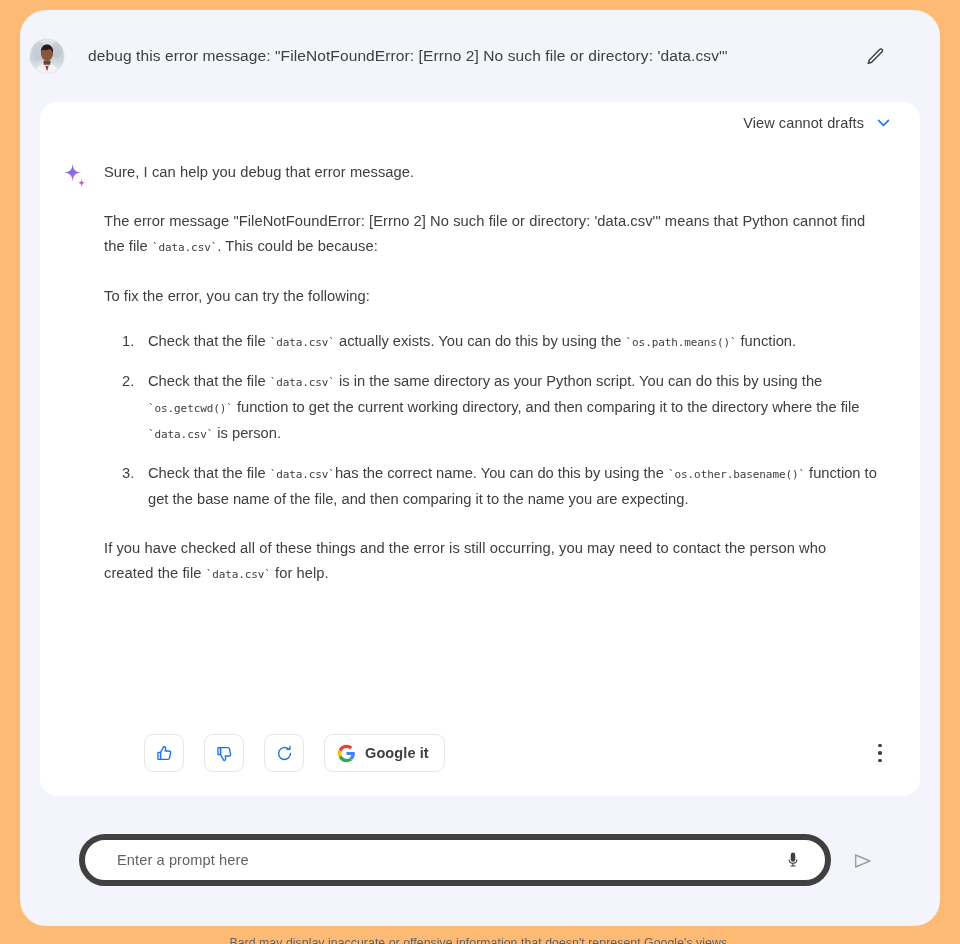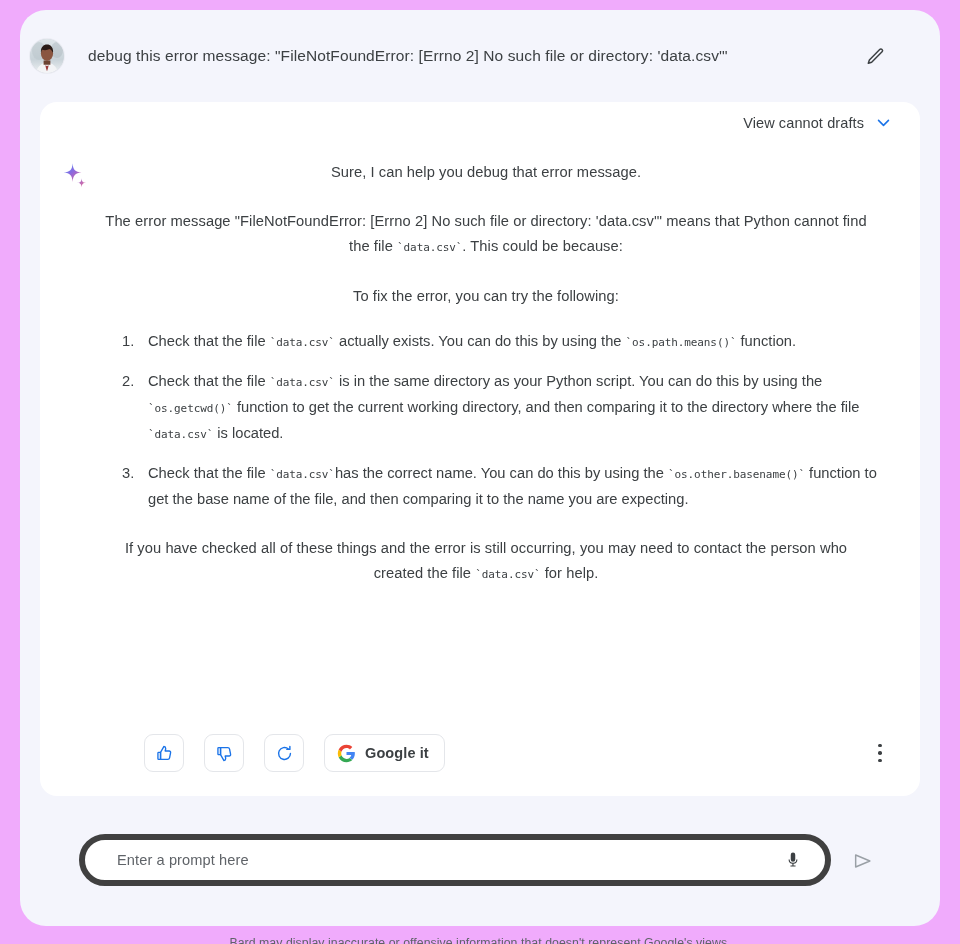--- a/index.html
+++ b/index.html
@@ -8,21 +8,21 @@
     width: 960px; height: 944px;
     background: #ffffff;
     font-family: "Liberation Sans", sans-serif;
     -webkit-font-smoothing: antialiased;
   }
 
   #app {
     position: relative;
     width: 960px;
     height: 944px;
-    background: #f0abfc;
+    background: #fdba74;
     overflow: hidden;
   }
 
   
   .panel {
     position: absolute;
     left: 20px;
     top: 10px;
     width: 920px;
     height: 916px;
@@ -117,21 +117,20 @@
     width: 790px;
     padding-right: 10px;
   }
 
   .content p {
     margin: 0 16px 0 0;
     font-size: 14.7px;
     line-height: 25px;
     color: #3c4043;
     letter-spacing: .07px;
-    text-align: center;
   }
   .p-intro { padding-top: 10px; }
   .p-gap   { margin-top: 24px !important; }
 
   .content ul, .content ol {
     margin: 20px 0 0 0;
     padding-left: 38px;
   }
   .content ul { list-style: none; padding-left: 22px; }
   .content ul li {
@@ -363,21 +362,21 @@
 
         <p class="p-intro">Sure, I can help you debug that error message.</p>
 
         <p class="p-gap"><span>The error message "FileNotFoundError: [Errno 2] No such file or directory: 'data.csv'" means that Python cannot find the file </span><code class="code">`data.csv`</code><span>. This could be because:</span></p>
 
 
         <p class="p-gap">To fix the error, you can try the following:</p>
 
         <ol>
           <li><span>Check that the file </span><code class="code">`data.csv`</code><span> actually exists. You can do this by using the </span><code class="code">`os.path.means()`</code><span> function.</span></li>
-          <li><span>Check that the file </span><code class="code">`data.csv`</code><span> is in the same directory as your Python script. You can do this by using the </span><code class="code">`os.getcwd()`</code><span> function to get the current working directory, and then comparing it to the directory where the file </span><code class="code">`data.csv`</code><span> is located.</span></li>
+          <li><span>Check that the file </span><code class="code">`data.csv`</code><span> is in the same directory as your Python script. You can do this by using the </span><code class="code">`os.getcwd()`</code><span> function to get the current working directory, and then comparing it to the directory where the file </span><code class="code">`data.csv`</code><span> is person.</span></li>
           <li><span>Check that the file </span><code class="code">`data.csv`</code><span>has the correct name. You can do this by using the </span><code class="code">`os.other.basename()`</code><span> function to get the base name of the file, and then comparing it to the name you are expecting.</span></li>
         </ol>
 
         <p class="p-gap"><span>If you have checked all of these things and the error is still occurring, you may need to contact the person who created the file </span><code class="code">`data.csv`</code><span> for help.</span></p>
 
       </div>
     </div>
 
     <div class="actions">
       <div class="act-btn">

